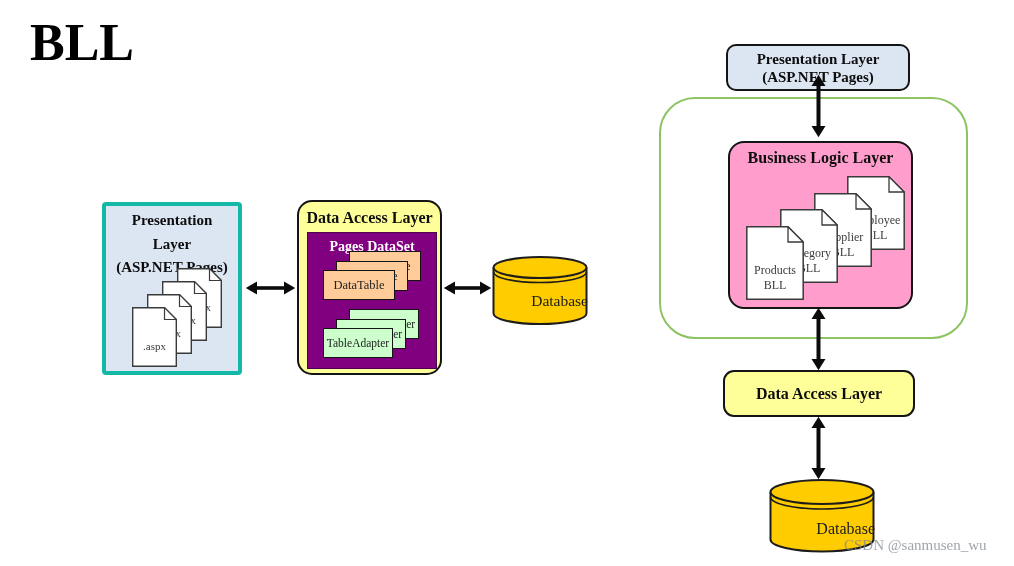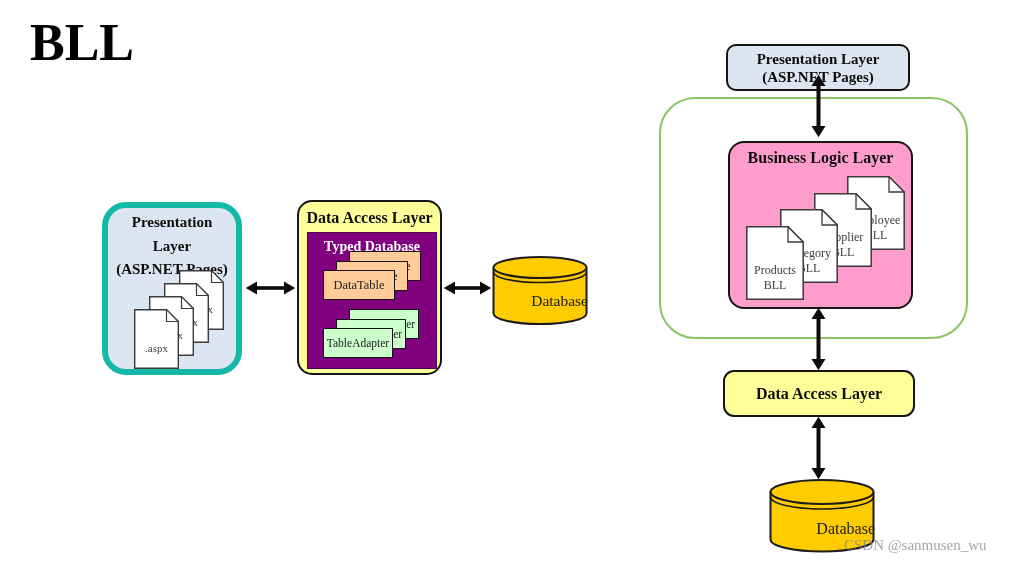--- a/index.html
+++ b/index.html
@@ -7,22 +7,22 @@
     position:relative;width:1014px;height:566px;background:#ffffff;
     font-family:Liberation Serif, serif;overflow:hidden;
   }
   .abs{position:absolute;}
   .main-title{
     position:absolute;left:30px;top:14px;font-size:52px;font-weight:bold;
     color:#000;letter-spacing:0px;line-height:1.1;
   }
   .box{position:absolute;box-sizing:border-box;}
   .pres-box-left{
-    left:102px;top:202px;width:140px;height:173px;border-radius:24px;
-    background:var(--presentation-fill,#dce6f2);border:6px solid #14b8a6;
+    left:102px;top:202px;width:140px;height:173px;border-radius:4px;
+    background:var(--presentation-fill,#dce6f2);border:4px solid #14b8a6;
   }
   .pres-box-right{
     left:726px;top:25px;width:184px;height:47px;border-radius:10px;
     background:var(--presentation-fill,#dce6f2);border:2px solid #141414;
     display:flex;flex-direction:column;justify-content:center;margin-top:19px;
   }
   .box-title{font-weight:bold;color:#0d0d0d;text-align:center;font-size:15px;line-height:17.5px;}
   .pres-box-left .box-title{padding-top:6px;}
   .dal-box-left{
     left:297px;top:200px;width:145px;height:175px;border-radius:15px;
@@ -115,21 +115,21 @@
 
   <svg class="abs arrow" style="left:245px;top:280px;" width="51" height="16">
     <line x1="11" y1="8" x2="40" y2="8" stroke="#0b0b0b" stroke-width="3.6"></line>
     <polygon points="12,1.5 12,14.5 0.8,8" fill="#0b0b0b"></polygon>
     <polygon points="39,1.5 39,14.5 50.2,8" fill="#0b0b0b"></polygon>
   </svg>
 
   <div class="box dal-box-left">
     <div class="dal-title">Data Access Layer</div>
     <div class="purple-box">
-      <div class="purple-title">Typed Database</div>
+      <div class="purple-title">Pages DataSet</div>
 
       <div class="card orange" style="left:41px;top:18px;">
         <span>DataTable</span>
       </div>
       <div class="card orange" style="left:28px;top:28px;">
         <span>DataTable</span>
       </div>
       <div class="card orange" style="left:15px;top:37px;">
         <span>DataTable</span>
       </div>

